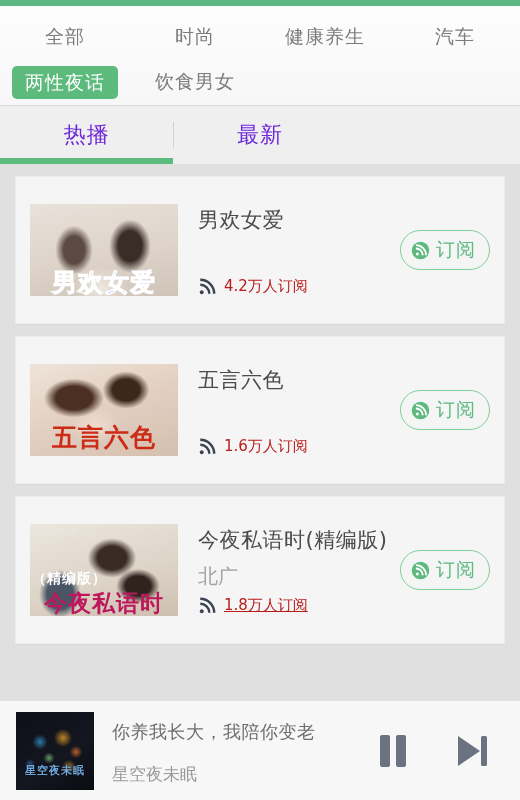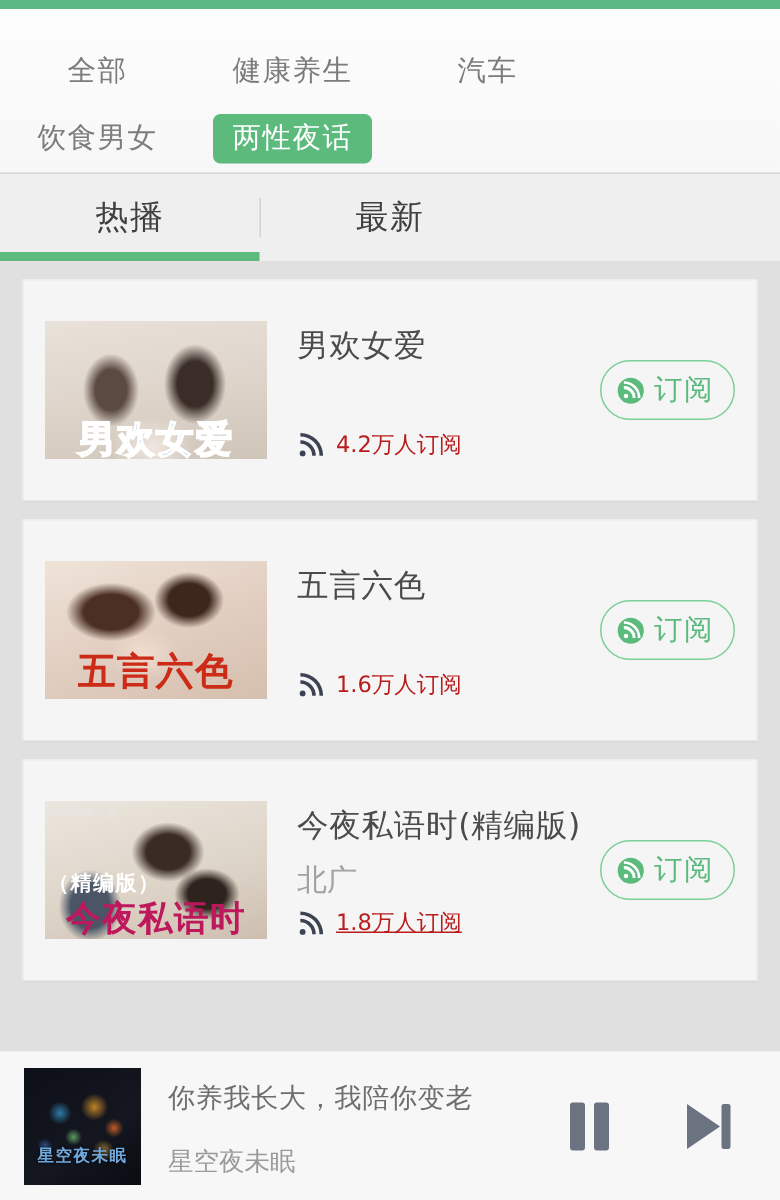--- a/index.html
+++ b/index.html
@@ -10,21 +10,21 @@
     overflow: hidden;
   }
   .screen { position: relative; width: 520px; height: 800px; background: #e0e0e0; }
 
   
   .top-strip { height: 6px; background: #5cb884; width: 100%; }
 
   
   .cat-panel {
     background: linear-gradient(180deg, #fdfdfd 0%, #f7f7f7 100%);
-    padding-top: 19px;
+    padding-top: 9px;
     border-bottom: 1px solid #d9d9d9;
   }
   .cat-row { display: flex; height: 44px; align-items: center; }
   .cat-cell {
     width: 130px; text-align: center;
     font-size: 19px; color: #7c7c7c;
     letter-spacing: 1px;
   }
   .cat-row.second { height: 46px; align-items: center; }
   .cat-cell.chip-cell { display: flex; align-items: center; justify-content: center; }
@@ -43,21 +43,21 @@
     background: #efefef;
     height: 58px;
     display: flex;
     position: relative;
     align-items: center;
   }
   .tab {
     width: 173.3px;
     text-align: center;
     font-size: 22px;
-    color: #404040;
+    color: #6d28d9;
     position: relative;
     letter-spacing: 1px;
   }
   .tab.active { color: #5cba7d; }
   .tab + .tab::before {
     content: "";
     position: absolute;
     left: 0; top: 50%;
     transform: translateY(-50%);
     width: 1px; height: 26px;
@@ -228,28 +228,29 @@
 </head>
 <body>
 
 <div class="screen">
 
   <div class="top-strip"></div>
 
   <div class="cat-panel">
     <div class="cat-row">
       <div class="cat-cell">全部</div>
+      <div class="cat-cell">时尚</div>
       <div class="cat-cell">健康养生</div>
       <div class="cat-cell">汽车</div>
     </div>
     <div class="cat-row second">
-      <div class="cat-cell plain">饮食男女</div>
       <div class="cat-cell chip-cell">
         <span class="chip">两性夜话</span>
       </div>
+      <div class="cat-cell plain">饮食男女</div>
       <div class="cat-cell"></div>
       <div class="cat-cell"></div>
     </div>
   </div>
 
   <div class="tabs">
     <div class="tab">热播</div>
     <div class="tab">最新</div>
     <div class="tab-underline"></div>
   </div>

